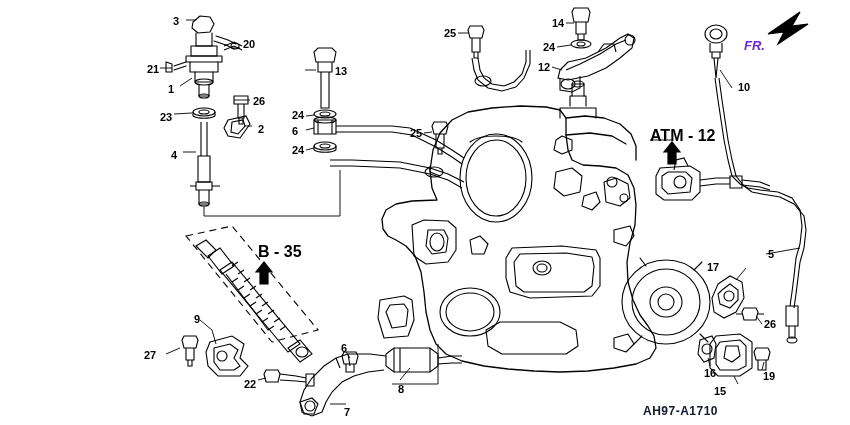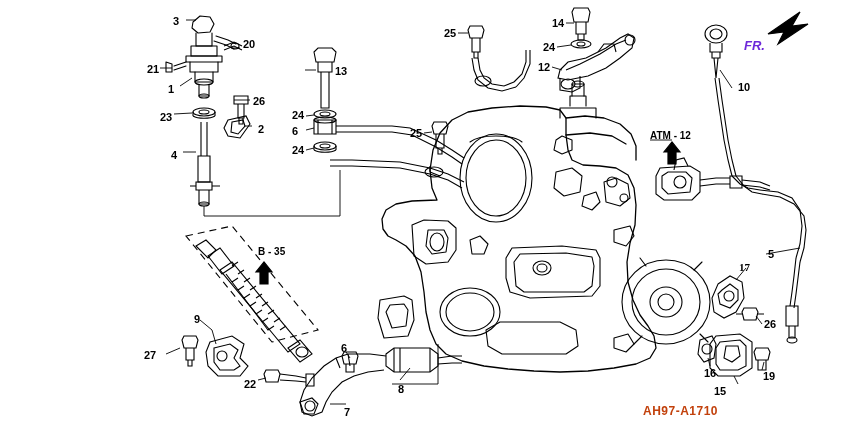--- a/index.html
+++ b/index.html
@@ -27,33 +27,33 @@
     font-family: "Liberation Sans", sans-serif;
     font-size: 11px;
     font-weight: bold;
     color: #000000;
     white-space: nowrap;
     line-height: 11px;
   }
   .label-text {
     position: absolute;
     font-family: "Liberation Sans", sans-serif;
-    font-size: 10px;
+    font-size: 16px;
     font-weight: bold;
     color: #000000;
     white-space: nowrap;
     line-height: 11px;
   }
   .part-code {
     position: absolute;
     font-family: "Liberation Sans", sans-serif;
     font-size: 12px;
     font-weight: bold;
     letter-spacing: 0.5px;
-    color: #c2410c;
+    color: #0f172a;
     white-space: nowrap;
   }
   .fr-label {
     position: absolute;
     font-family: "Liberation Sans", sans-serif;
     font-size: 13px;
     font-weight: bold;
     font-style: italic;
     color: #6d28d9;
     white-space: nowrap;
@@ -420,21 +420,21 @@
   <div class="callout" style="left:292px; top:110px;">24</div>
   <div class="callout" style="left:292px; top:126px;">6</div>
   <div class="callout" style="left:292px; top:145px;">24</div>
   <div class="callout" style="left:444px; top:28px;">25</div>
   <div class="callout" style="left:410px; top:128px;">25</div>
   <div class="callout" style="left:552px; top:18px;">14</div>
   <div class="callout" style="left:543px; top:42px;">24</div>
   <div class="callout" style="left:538px; top:62px;">12</div>
   <div class="callout" style="left:738px; top:82px;">10</div>
   <div class="callout" style="left:768px; top:249px;">5</div>
-  <div class="callout" style="left:739px; top:262px;font-family:Liberation Serif, serif;">17</div>
+  <div class="callout" style="left:707px; top:262px;">17</div>
   <div class="callout" style="left:764px; top:319px;">26</div>
   <div class="callout" style="left:763px; top:371px;">19</div>
   <div class="callout" style="left:714px; top:386px;">15</div>
   <div class="callout" style="left:704px; top:368px;">16</div>
   <div class="callout" style="left:194px; top:314px;">9</div>
   <div class="callout" style="left:144px; top:350px;text-align:right;">27</div>
   <div class="callout" style="left:244px; top:379px;">22</div>
   <div class="callout" style="left:341px; top:343px;">6</div>
   <div class="callout" style="left:398px; top:384px;">8</div>
   <div class="callout" style="left:344px; top:407px;">7</div>

